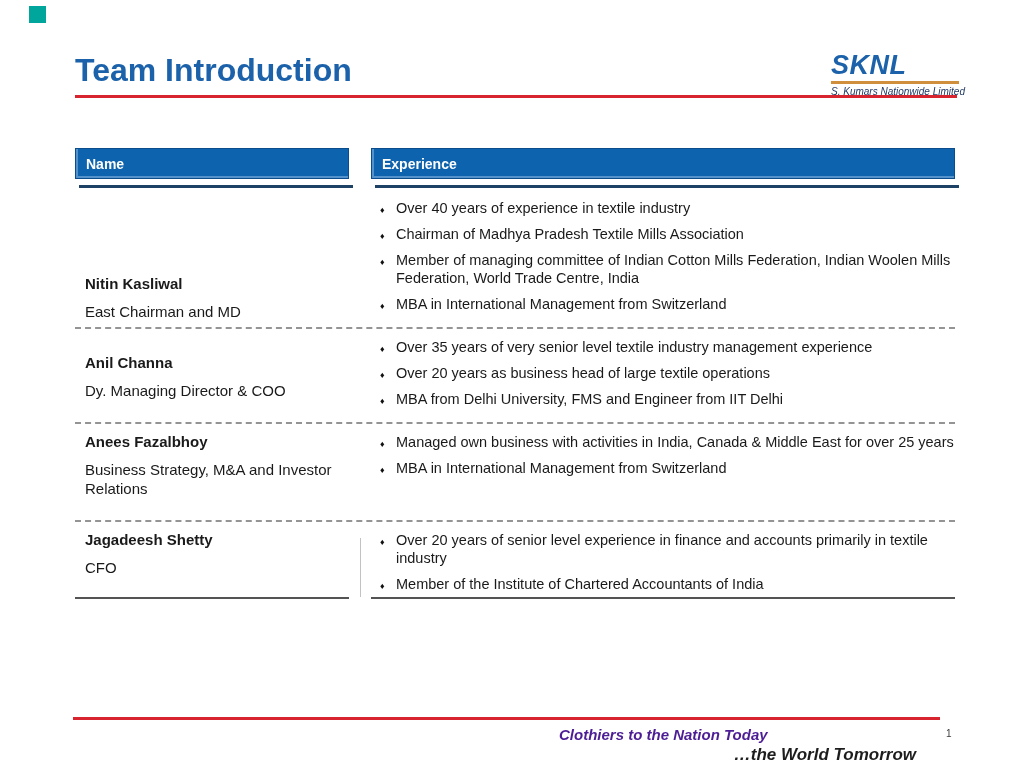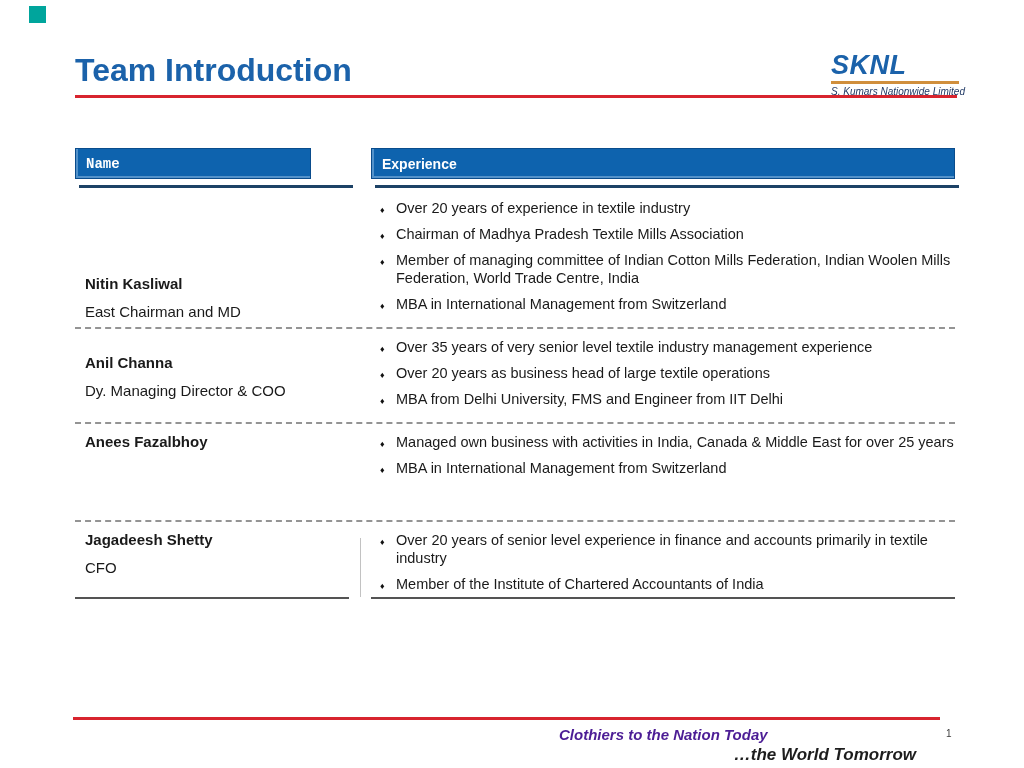--- a/index.html
+++ b/index.html
@@ -27,21 +27,21 @@
   .logo-rule { width:128px; height:3px; background:var(--logo-orange,#d08f3d); }
   .logo-tagline { font-size:10px; font-style:italic; color:#1f3864; margin-top:2px;
     white-space:nowrap; }
 
   
   .header-bar { position:absolute; top:148px; height:31px; box-sizing:border-box;
     background:var(--header-bar-blue,#0e63ae); border:1px solid #0a4c8c;
     box-shadow: inset 2px -2px 0 rgba(140,185,226,0.55);
     display:flex; align-items:center; padding-left:10px;
     color:#ffffff; font-weight:bold; font-size:14px; }
-  .bar-name { left:75px; width:236px;font-family:Liberation Mono, monospace; }
+  .bar-name { left:75px; width:274px; }
   .bar-exp  { left:371px; width:584px; }
   .bar-shadow { position:absolute; top:185px; height:3px; background:#1d4266; }
   .shadow-name { left:79px;  width:274px; }
   .shadow-exp  { left:375px; width:584px; }
 
   
   .table-body { position:absolute; left:75px; top:190px; width:880px; }
   .table-row { display:flex; padding:3px 0 6px; box-sizing:border-box; }
   .table-row + .table-row { border-top:2px dashed #949494; }
   .table-row:nth-child(1){ min-height:130px;align-items:flex-end; }
@@ -97,21 +97,21 @@
   <div class="bar-shadow shadow-exp"></div>
 
   <div class="table-body">
       <div class="table-row">
         <div class="member-cell">
           <div class="member-name">Nitin Kasliwal</div>
           <div class="member-role">East Chairman and MD</div>
         </div>
         <div class="experience-cell">
           <ul class="bullets">
-            <li class="bullet-item"><span class="bullet-icon">♦</span><span class="bullet-text">Over 20 years of experience in textile industry</span></li>
+            <li class="bullet-item"><span class="bullet-icon">♦</span><span class="bullet-text">Over 40 years of experience in textile industry</span></li>
             <li class="bullet-item"><span class="bullet-icon">♦</span><span class="bullet-text">Chairman of Madhya Pradesh Textile Mills Association</span></li>
             <li class="bullet-item"><span class="bullet-icon">♦</span><span class="bullet-text">Member of managing committee of Indian Cotton Mills Federation, Indian Woolen Mills Federation, World Trade Centre, India</span></li>
             <li class="bullet-item"><span class="bullet-icon">♦</span><span class="bullet-text">MBA in International Management  from Switzerland</span></li>
           </ul>
         </div>
       </div>
       <div class="table-row">
         <div class="member-cell">
           <div class="member-name">Anil Channa</div>
           <div class="member-role">Dy. Managing Director &amp; COO</div>
@@ -120,20 +120,21 @@
           <ul class="bullets">
             <li class="bullet-item"><span class="bullet-icon">♦</span><span class="bullet-text">Over 35 years of very senior level textile industry management experience</span></li>
             <li class="bullet-item"><span class="bullet-icon">♦</span><span class="bullet-text">Over 20 years as business head of large textile operations</span></li>
             <li class="bullet-item"><span class="bullet-icon">♦</span><span class="bullet-text">MBA from Delhi University, FMS and Engineer from IIT Delhi</span></li>
           </ul>
         </div>
       </div>
       <div class="table-row">
         <div class="member-cell">
           <div class="member-name">Anees Fazalbhoy</div>
+          <div class="member-role">Business Strategy, M&amp;A and Investor Relations</div>
         </div>
         <div class="experience-cell">
           <ul class="bullets">
             <li class="bullet-item"><span class="bullet-icon">♦</span><span class="bullet-text">Managed own business with activities in India, Canada &amp; Middle East for over 25 years</span></li>
             <li class="bullet-item"><span class="bullet-icon">♦</span><span class="bullet-text">MBA in International Management from Switzerland</span></li>
           </ul>
         </div>
       </div>
       <div class="table-row">
         <div class="member-cell">

